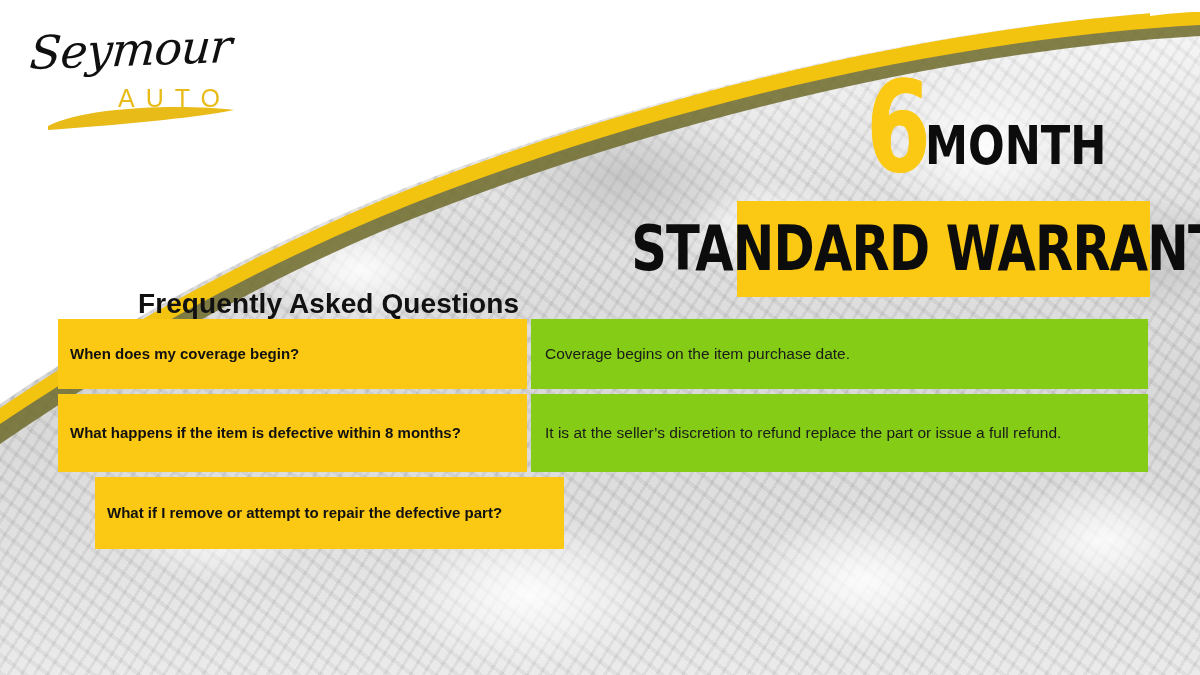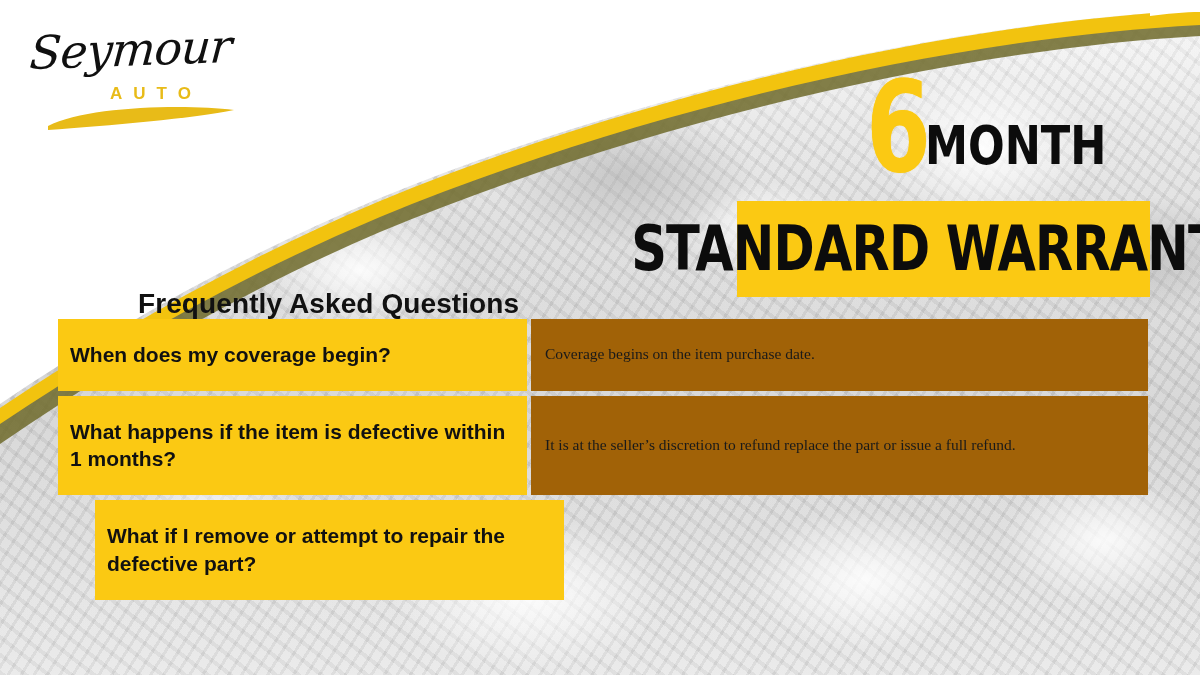--- a/index.html
+++ b/index.html
@@ -61,24 +61,24 @@
     font-style:italic;
     font-size:46px;
     font-weight:400;
     color:#101010;
     letter-spacing:-1px;
     transform:skewX(-6deg) rotate(-2deg);
     transform-origin:left bottom;
     white-space:nowrap;
   }
   .logo-auto{
-    position:absolute; left:88px; top:62px;
+    position:absolute; left:96px; top:62px;
     font-family:"Liberation Sans",sans-serif;
-    font-size:17px;
-    font-weight:700;
+    font-size:25px;
+    font-weight:400;
     letter-spacing:11px;
     color:#e8bb18;
     white-space:nowrap;
   }
   .logo-swoosh{
     position:absolute; left:24px; top:82px;
     width:190px; height:28px;
   }
 
   
@@ -151,41 +151,40 @@
     display:flex;
     gap:4px;
     margin-bottom:5px;
   }
   .faq-row:last-child{margin-bottom:0;padding-left:37px;}
   .faq-q{
     width:469px;
     flex:0 0 469px;
     background:#fbc913;
     color:#111111;
-    font-size:21px;
+    font-size:15px;
     font-weight:700;
     line-height:1.32;
     padding:22px 10px 22px 12px;
     box-sizing:border-box;
     display:flex;
     align-items:center;
   }
   .faq-a{
     flex:1 1 auto;
-    background:#a16207;
+    background:#84cc16;
     color:#1a1a1a;
     font-size:15.5px;
     font-weight:400;
     line-height:1.34;
     padding:20px 10px 20px 14px;
     box-sizing:border-box;
     text-align:justify;
     display:flex;
     align-items:center;
-    font-family:Liberation Serif, serif;
   }
   .faq-row.r1 .faq-q, .faq-row.r1 .faq-a{min-height:70px;}
   .faq-row.r2 .faq-q, .faq-row.r2 .faq-a{min-height:78px;}
   .faq-row.r3 .faq-q, .faq-row.r3 .faq-a{min-height:68px;}
   .faq-row.r4 .faq-q, .faq-row.r4 .faq-a{min-height:72px;}
 </style>
 </head>
 <body>
 
 <div id="slide">
@@ -228,21 +227,21 @@
   <div class="faq-heading">Frequently Asked Questions</div>
 
   <div class="faq-table">
 
     <div class="faq-row r1">
       <div class="faq-q">When does my coverage begin?</div>
       <div class="faq-a">Coverage begins on the item purchase date.</div>
     </div>
 
     <div class="faq-row r2">
-      <div class="faq-q">What happens if the item is defective within 1 months?</div>
+      <div class="faq-q">What happens if the item is defective within 8 months?</div>
       <div class="faq-a">It is at the seller’s discretion to refund replace the part or issue a full refund.</div>
     </div>
 
 
     <div class="faq-row r4">
       <div class="faq-q">What if I remove or attempt to repair the defective part?</div>
     </div>
 
   </div>
 

